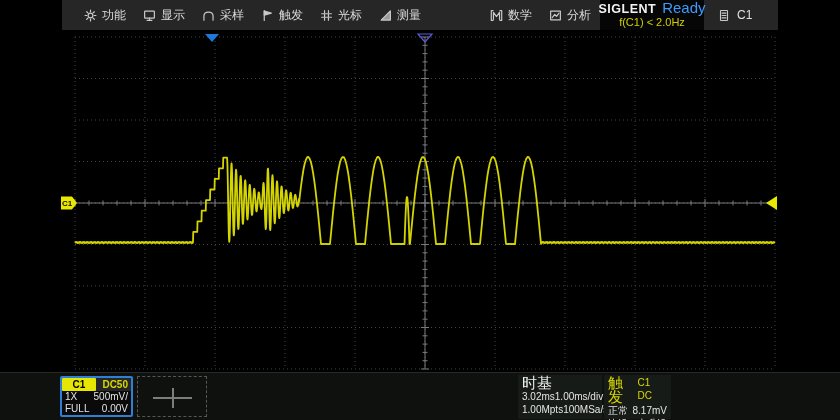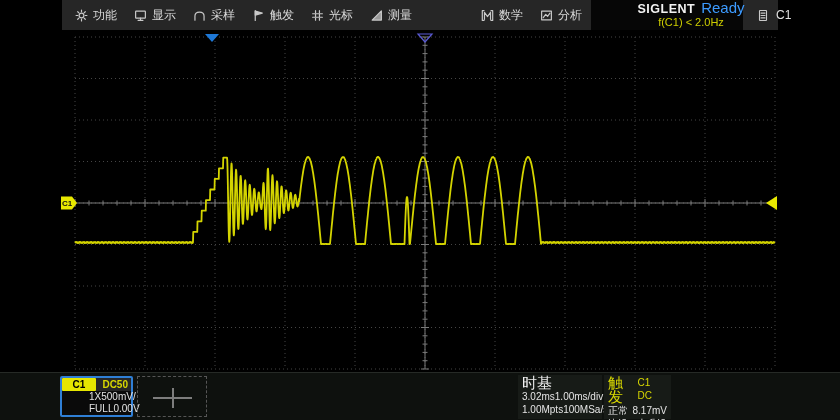--- a/index.html
+++ b/index.html
@@ -1,43 +1,43 @@
 <!DOCTYPE html>
 <html><head>
 <meta charset="utf-8">
 <style>
   html,body{margin:0;padding:0;background:#000;}
   body{width:840px;height:420px;overflow:hidden;font-family:"Liberation Sans","DejaVu Sans",sans-serif;-webkit-font-smoothing:antialiased;}
   .scope-app{position:relative;width:840px;height:420px;background:#000;}
 
   
   .topbar{position:absolute;left:62px;top:0;width:716px;height:30px;background:#262626;display:flex;align-items:center;}
-  .menu-items{display:flex;align-items:center;gap:17px;padding-left:13px;}
+  .menu-items{display:flex;align-items:center;gap:17px;padding-left:22px;}
   .menu-item{display:flex;align-items:center;gap:5px;color:#d9d9d9;font-size:12px;cursor:default;white-space:nowrap;}
   .menu-item svg{display:block;}
   .gap-before{margin-left:52px;}
   .icon-stroke{stroke:#c9c9c9;fill:none;stroke-width:1.1;stroke-linecap:round;stroke-linejoin:round;}
-  .logo-block{margin-left:9px;width:104px;height:30px;background:#060606;display:flex;flex-direction:column;justify-content:center;align-items:center;padding-left:48px;}
+  .logo-block{margin-left:9px;width:104px;height:30px;background:#060606;display:flex;flex-direction:column;justify-content:center;align-items:center;}
   .logo-row1{display:flex;align-items:baseline;gap:6px;line-height:14px;}
   .brand{color:#f2f2f2;font-weight:bold;font-size:12.5px;letter-spacing:.5px;}
   .ready{color:#3d9bff;font-size:15px;}
   .freq-counter{color:#cfcf00;font-size:11px;line-height:13px;}
   .chan-indicator{margin-left:14px;display:flex;align-items:center;gap:7px;color:#e0e0e0;font-size:12px;}
 
   
   .display-area{position:absolute;left:0;top:30px;width:840px;height:342px;background:#000;}
   .display-area svg{display:block;}
 
   
   .bottombar{position:absolute;left:0;top:372px;width:840px;height:48px;background:#0e110e;border-top:1px solid #262a26;box-sizing:border-box;}
   .chan-box{position:absolute;left:60px;top:3px;width:73px;height:41px;background:#0a0a0a;border:2px solid #2f7fd6;border-radius:2px;box-sizing:border-box;font-size:10px;color:#e2e2e2;}
   .chan-row1{display:flex;align-items:center;justify-content:space-between;background:#262626;height:13px;}
   .chan-chip{background:#e6e600;color:#000;font-weight:bold;font-size:10px;width:34px;height:13px;display:flex;align-items:center;justify-content:center;border-radius:1px;}
   .chan-coupling{color:#d8d800;font-weight:bold;padding-right:3px;}
-  .chan-row{display:flex;justify-content:space-between;padding:0 3px;line-height:12px;margin-left:24px;}
+  .chan-row{display:flex;justify-content:space-between;padding:0 3px;line-height:12px;}
   .add-box{position:absolute;left:137px;top:3px;width:70px;height:41px;border:1px dashed #565656;box-sizing:border-box;}
   .add-plus-h{position:absolute;left:15px;top:20px;width:39px;height:2px;background:#7d7d7d;}
   .add-plus-v{position:absolute;left:34px;top:11px;width:2px;height:20px;background:#7d7d7d;}
   .info-panel{position:absolute;top:2px;height:44px;background:#171b17;color:#e4e4e4;font-size:10px;padding:1px 4px 0 4px;box-sizing:border-box;}
   .tb-panel{left:518px;width:84px;}
   .trig-panel{left:604px;width:67px;}
   .panel-label{font-size:15px;line-height:14px;color:#f0f0f0;}
   .yellow{color:#d8d800;}
   .panel-row{display:flex;justify-content:space-between;line-height:13px;}
   .dt-panel{position:absolute;left:698px;top:2px;width:72px;height:44px;color:#cfcfcf;font-size:10.5px;text-align:right;padding-right:6px;box-sizing:border-box;}

